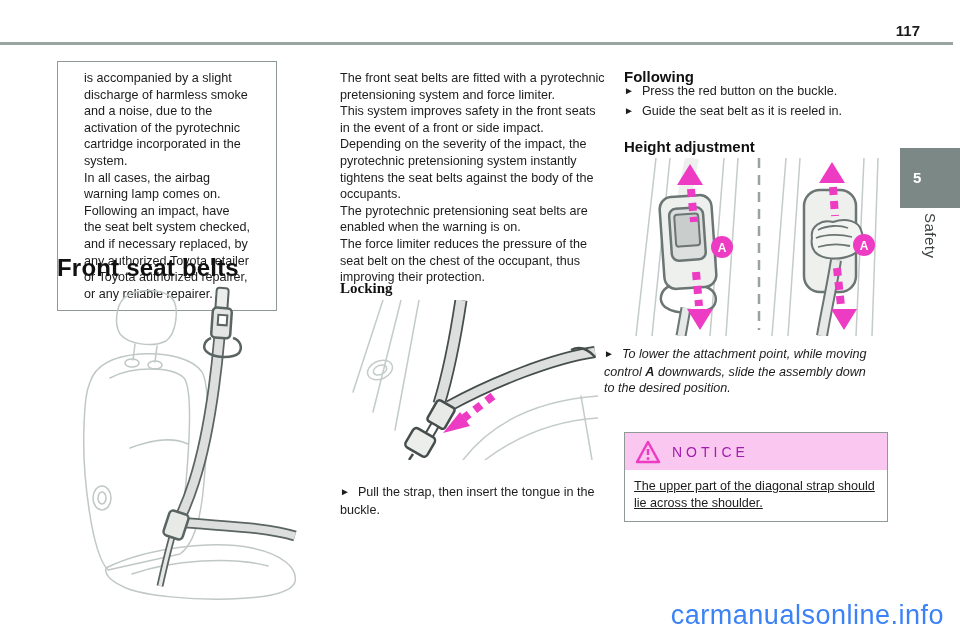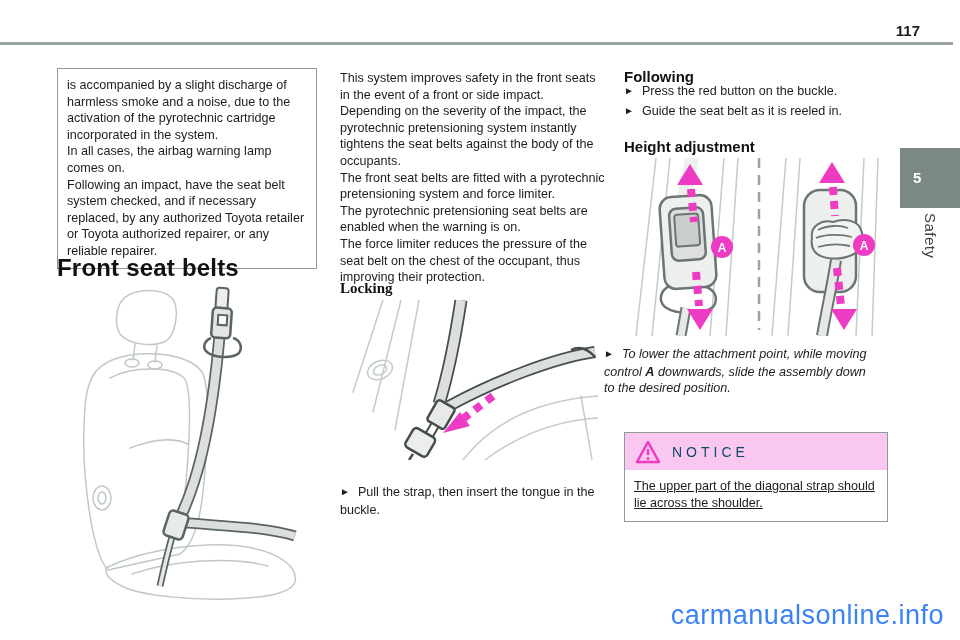--- a/index.html
+++ b/index.html
@@ -14,21 +14,21 @@
   
   #chapter-tab { top:148px; right:0; width:60px; height:60px; background:#7b8885;
     color:#ffffff; font-size:15px; font-weight:bold; line-height:60px; padding-left:13px; }
   #chapter-label { top:213px; right:21px; writing-mode:vertical-rl; font-size:15px;
     color:#3c4240; letter-spacing:0.5px; }
 
   
   .body-text { font-size:12.6px; line-height:16.6px; }
   p { margin:0; }
 
-  #note-box { top:68px; left:57px; width:260px; border:1px solid #8f9a97; padding:8px 9px; }
+  #note-box { top:61px; left:57px; width:220px; border:1px solid #8f9a97; padding:8px 26px; }
   #heading-front-seat-belts { top:254px; left:57px; font-size:24px; font-weight:bold;
     letter-spacing:0.2px; color:#111; }
   #seat-illustration { top:286px; left:62px; }
 
   #col2-intro { top:70px; left:340px; width:268px; }
   .sub-heading { font-size:15px; font-weight:bold; color:#111; }
   #heading-locking { top:280px; left:340px;font-family:Liberation Serif, serif; }
   #locking-illustration { top:300px; left:343px; }
   #locking-bullets { top:482px; left:340px; width:268px; }
 
@@ -37,21 +37,21 @@
   #heading-height-adjustment { top:138px; left:624px; }
   #height-illustration { top:158px; left:626px; }
   #height-bullets { top:344px; left:604px; width:266px;font-style:italic; }
 
   .bullet { margin-top:2px; }
   .bullet-arrow { font-size:10px; margin-right:8px; position:relative; top:-1px; }
 
   
   #notice-box { top:432px; left:624px; width:264px; border:1px solid #8f9a97; background:#fff; }
   #notice-header { background:#f9c7ef; padding:7px 10px 6px 10px; display:flex; align-items:center; }
-  #notice-title { font-size:14px; letter-spacing:4px; color:#0c4a6e; margin-left:11px; }
+  #notice-title { font-size:14px; letter-spacing:4px; color:#a21caf; margin-left:11px; }
   #notice-body { padding:8px 9px 10px 9px;text-decoration:underline; }
 
   #watermark { bottom:9px; right:16px; font-size:27px; color:#3b82f6; letter-spacing:0.5px; }
 </style>
 </head>
 <body>
 
 <div class="abs" id="page-number">117</div>
 <div class="abs" id="header-rule"></div>
 
@@ -91,22 +91,22 @@
     <path d="M112 244 C 106 264 102 282 98 300" stroke="#e6e9e7" stroke-width="3.5" fill="none"></path>
     <rect x="154" y="2" width="12" height="24" rx="3" fill="#eceeec" stroke="#5a6462" stroke-width="2" transform="rotate(4 160 14)"></rect>
     <rect x="150" y="22" width="19" height="30" rx="4" fill="#e3e6e4" stroke="#5a6462" stroke-width="2.5" transform="rotate(4 160 37)"></rect>
     <rect x="156" y="29" width="9" height="10" fill="#fff" stroke="#5a6462" stroke-width="2" transform="rotate(4 160 34)"></rect>
     <path d="M149 52 C 142 55 140 62 145 66 C 152 72 170 73 177 67 C 181 61 178 54 171 52" stroke="#5a6462" stroke-width="2.5" fill="none"></path>
     <rect x="104" y="226" width="20" height="26" rx="4" transform="rotate(18 114 239)" fill="#e8eae8" stroke="#5a6462" stroke-width="2.5"></rect>
   </g>
 </svg>
 
 <div class="abs body-text" id="col2-intro">
+  <p>The front seat belts are fitted with a pyrotechnic pretensioning system and force limiter.</p>
   <p>This system improves safety in the front seats in the event of a front or side impact. Depending on the severity of the impact, the pyrotechnic pretensioning system instantly tightens the seat belts against the body of the occupants.</p>
-  <p>The front seat belts are fitted with a pyrotechnic pretensioning system and force limiter.</p>
   <p>The pyrotechnic pretensioning seat belts are enabled when the warning is on.</p>
   <p>The force limiter reduces the pressure of the seat belt on the chest of the occupant, thus improving their protection.</p>
 </div>
 
 <h2 class="abs sub-heading" id="heading-locking">Locking</h2>
 
 <svg class="abs" id="locking-illustration" width="255" height="160" viewBox="0 0 255 160">
   <g fill="none" stroke="#c3ccc9" stroke-width="1.5" stroke-linecap="round">
     <path d="M40 0 L10 92"></path>
       <path d="M58 0 L30 112"></path>

